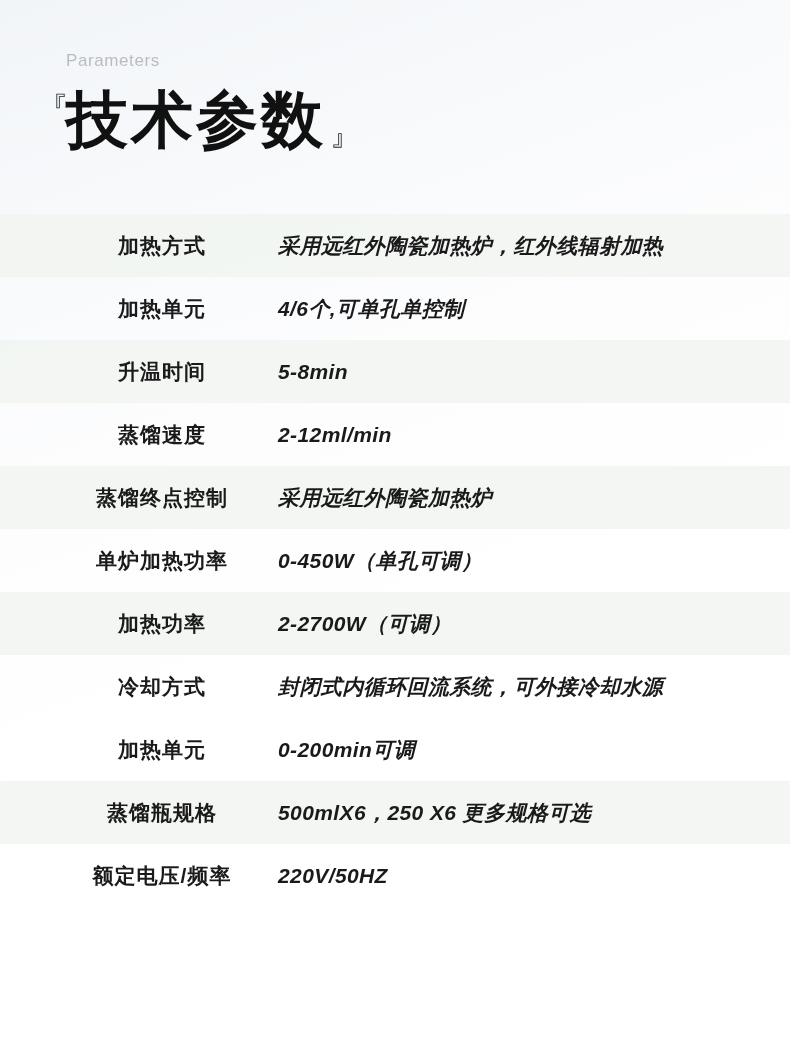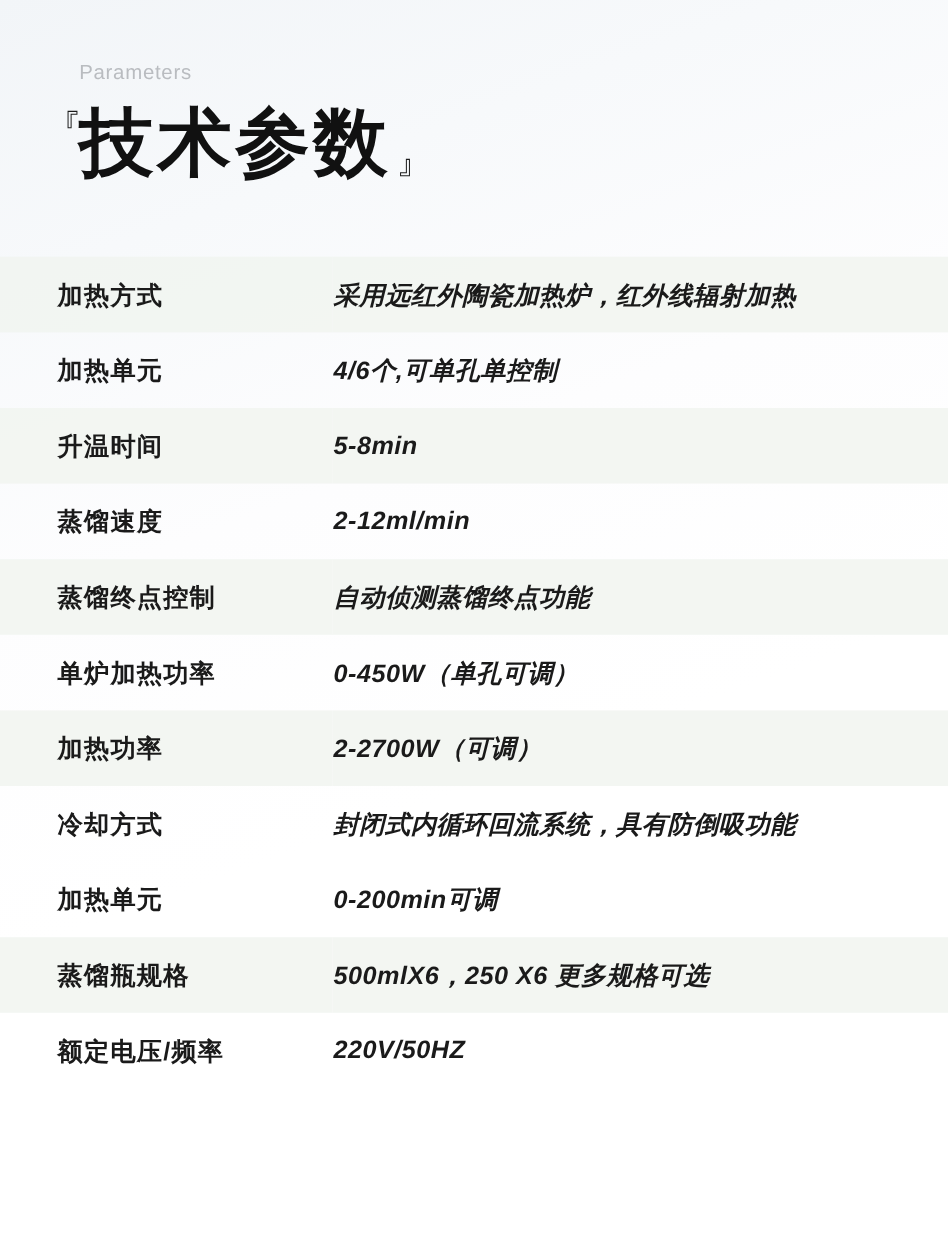--- a/index.html
+++ b/index.html
@@ -77,20 +77,21 @@
   }
   .spec-label {
     width: 228px;
     padding-left: 48px;
     font-size: 21px;
     font-weight: 700;
     color: #1a1a1a;
     letter-spacing: 1px;
     white-space: nowrap;
     vertical-align: middle;
+    text-align: center;
   }
   .spec-value {
     padding-right: 18px;
     font-size: 21px;
     font-weight: 700;
     color: #1a1a1a;
     letter-spacing: 0.4px;
     white-space: nowrap;
     vertical-align: middle;
     font-style: italic;
@@ -123,33 +124,33 @@
       <tr class="spec-row alt">
         <td class="spec-label">升温时间</td>
         <td class="spec-value">5-8min</td>
       </tr>
       <tr class="spec-row plain">
         <td class="spec-label">蒸馏速度</td>
         <td class="spec-value">2-12ml/min</td>
       </tr>
       <tr class="spec-row alt">
         <td class="spec-label">蒸馏终点控制</td>
-        <td class="spec-value">自动侦测蒸馏终点功能</td>
+        <td class="spec-value">采用远红外陶瓷加热炉</td>
       </tr>
       <tr class="spec-row plain">
         <td class="spec-label">单炉加热功率</td>
         <td class="spec-value">0-450W（单孔可调）</td>
       </tr>
       <tr class="spec-row alt">
         <td class="spec-label">加热功率</td>
         <td class="spec-value">2-2700W（可调）</td>
       </tr>
       <tr class="spec-row plain">
         <td class="spec-label">冷却方式</td>
-        <td class="spec-value">封闭式内循环回流系统，具有防倒吸功能</td>
+        <td class="spec-value">封闭式内循环回流系统，可外接冷却水源</td>
       </tr>
       <tr class="spec-row plain">
         <td class="spec-label">加热单元</td>
         <td class="spec-value">0-200min可调</td>
       </tr>
       <tr class="spec-row alt">
         <td class="spec-label">蒸馏瓶规格</td>
         <td class="spec-value">500mlX6，250 X6 更多规格可选</td>
       </tr>
       <tr class="spec-row plain">

